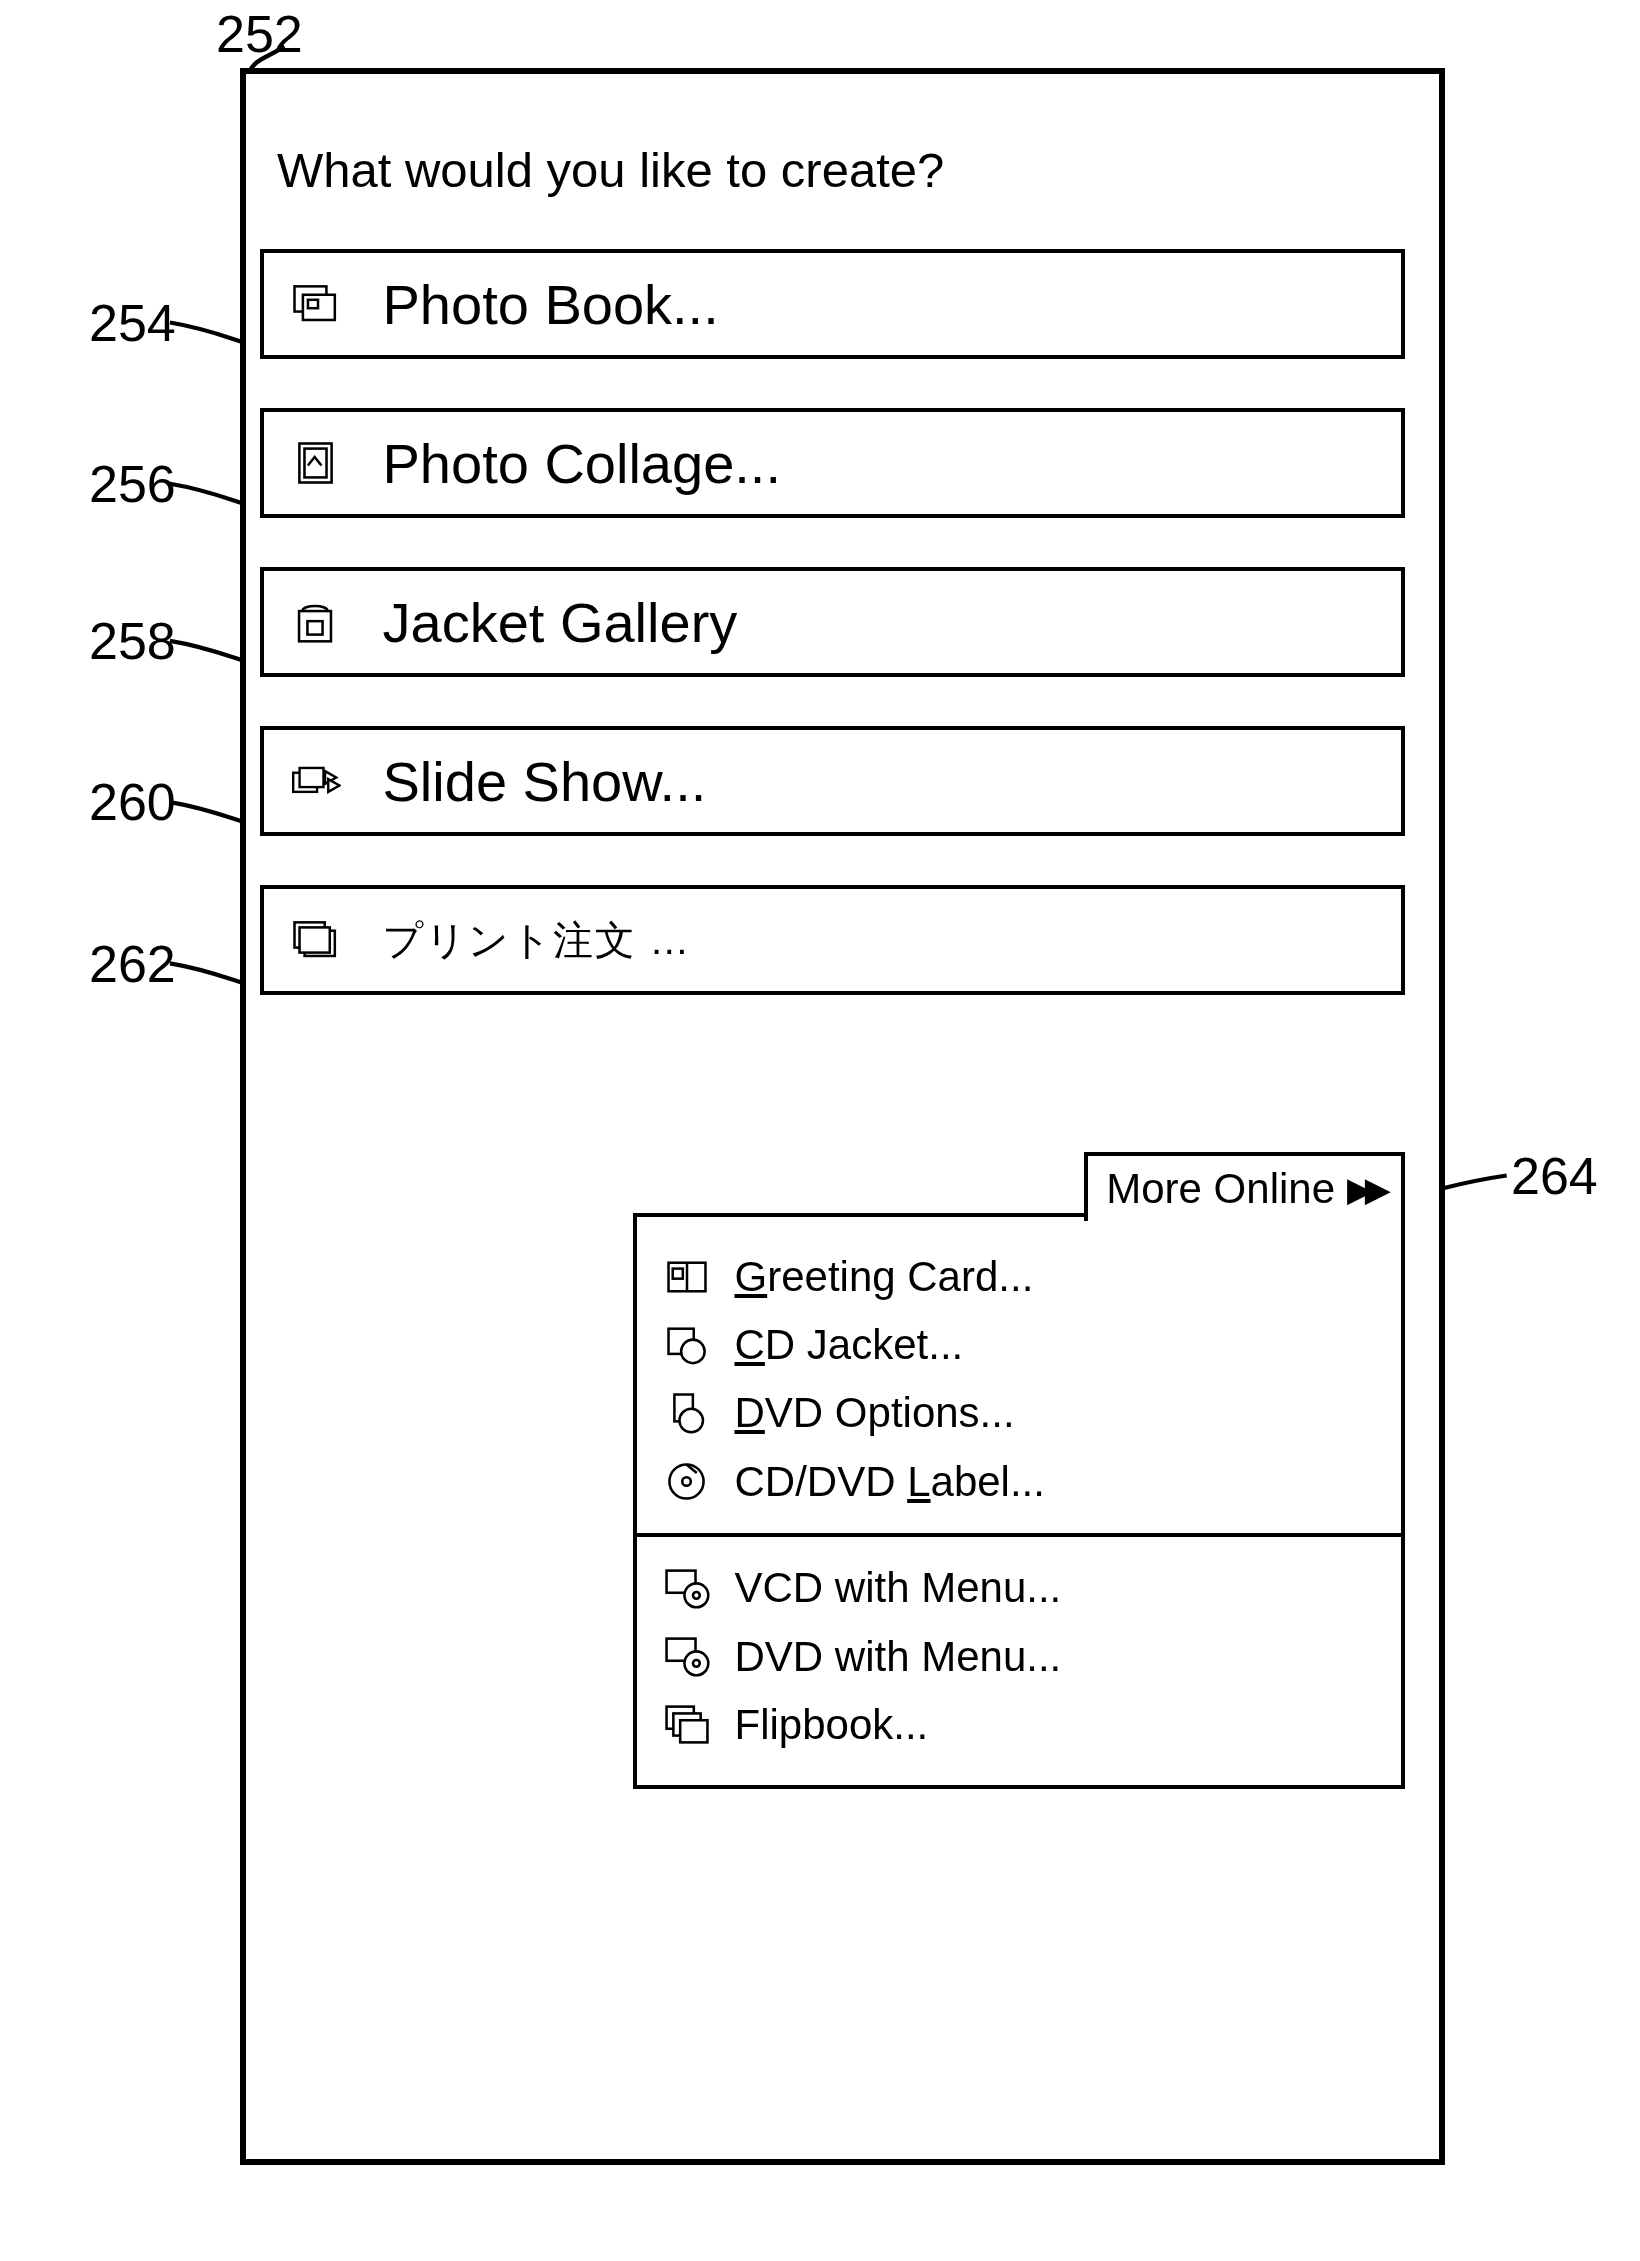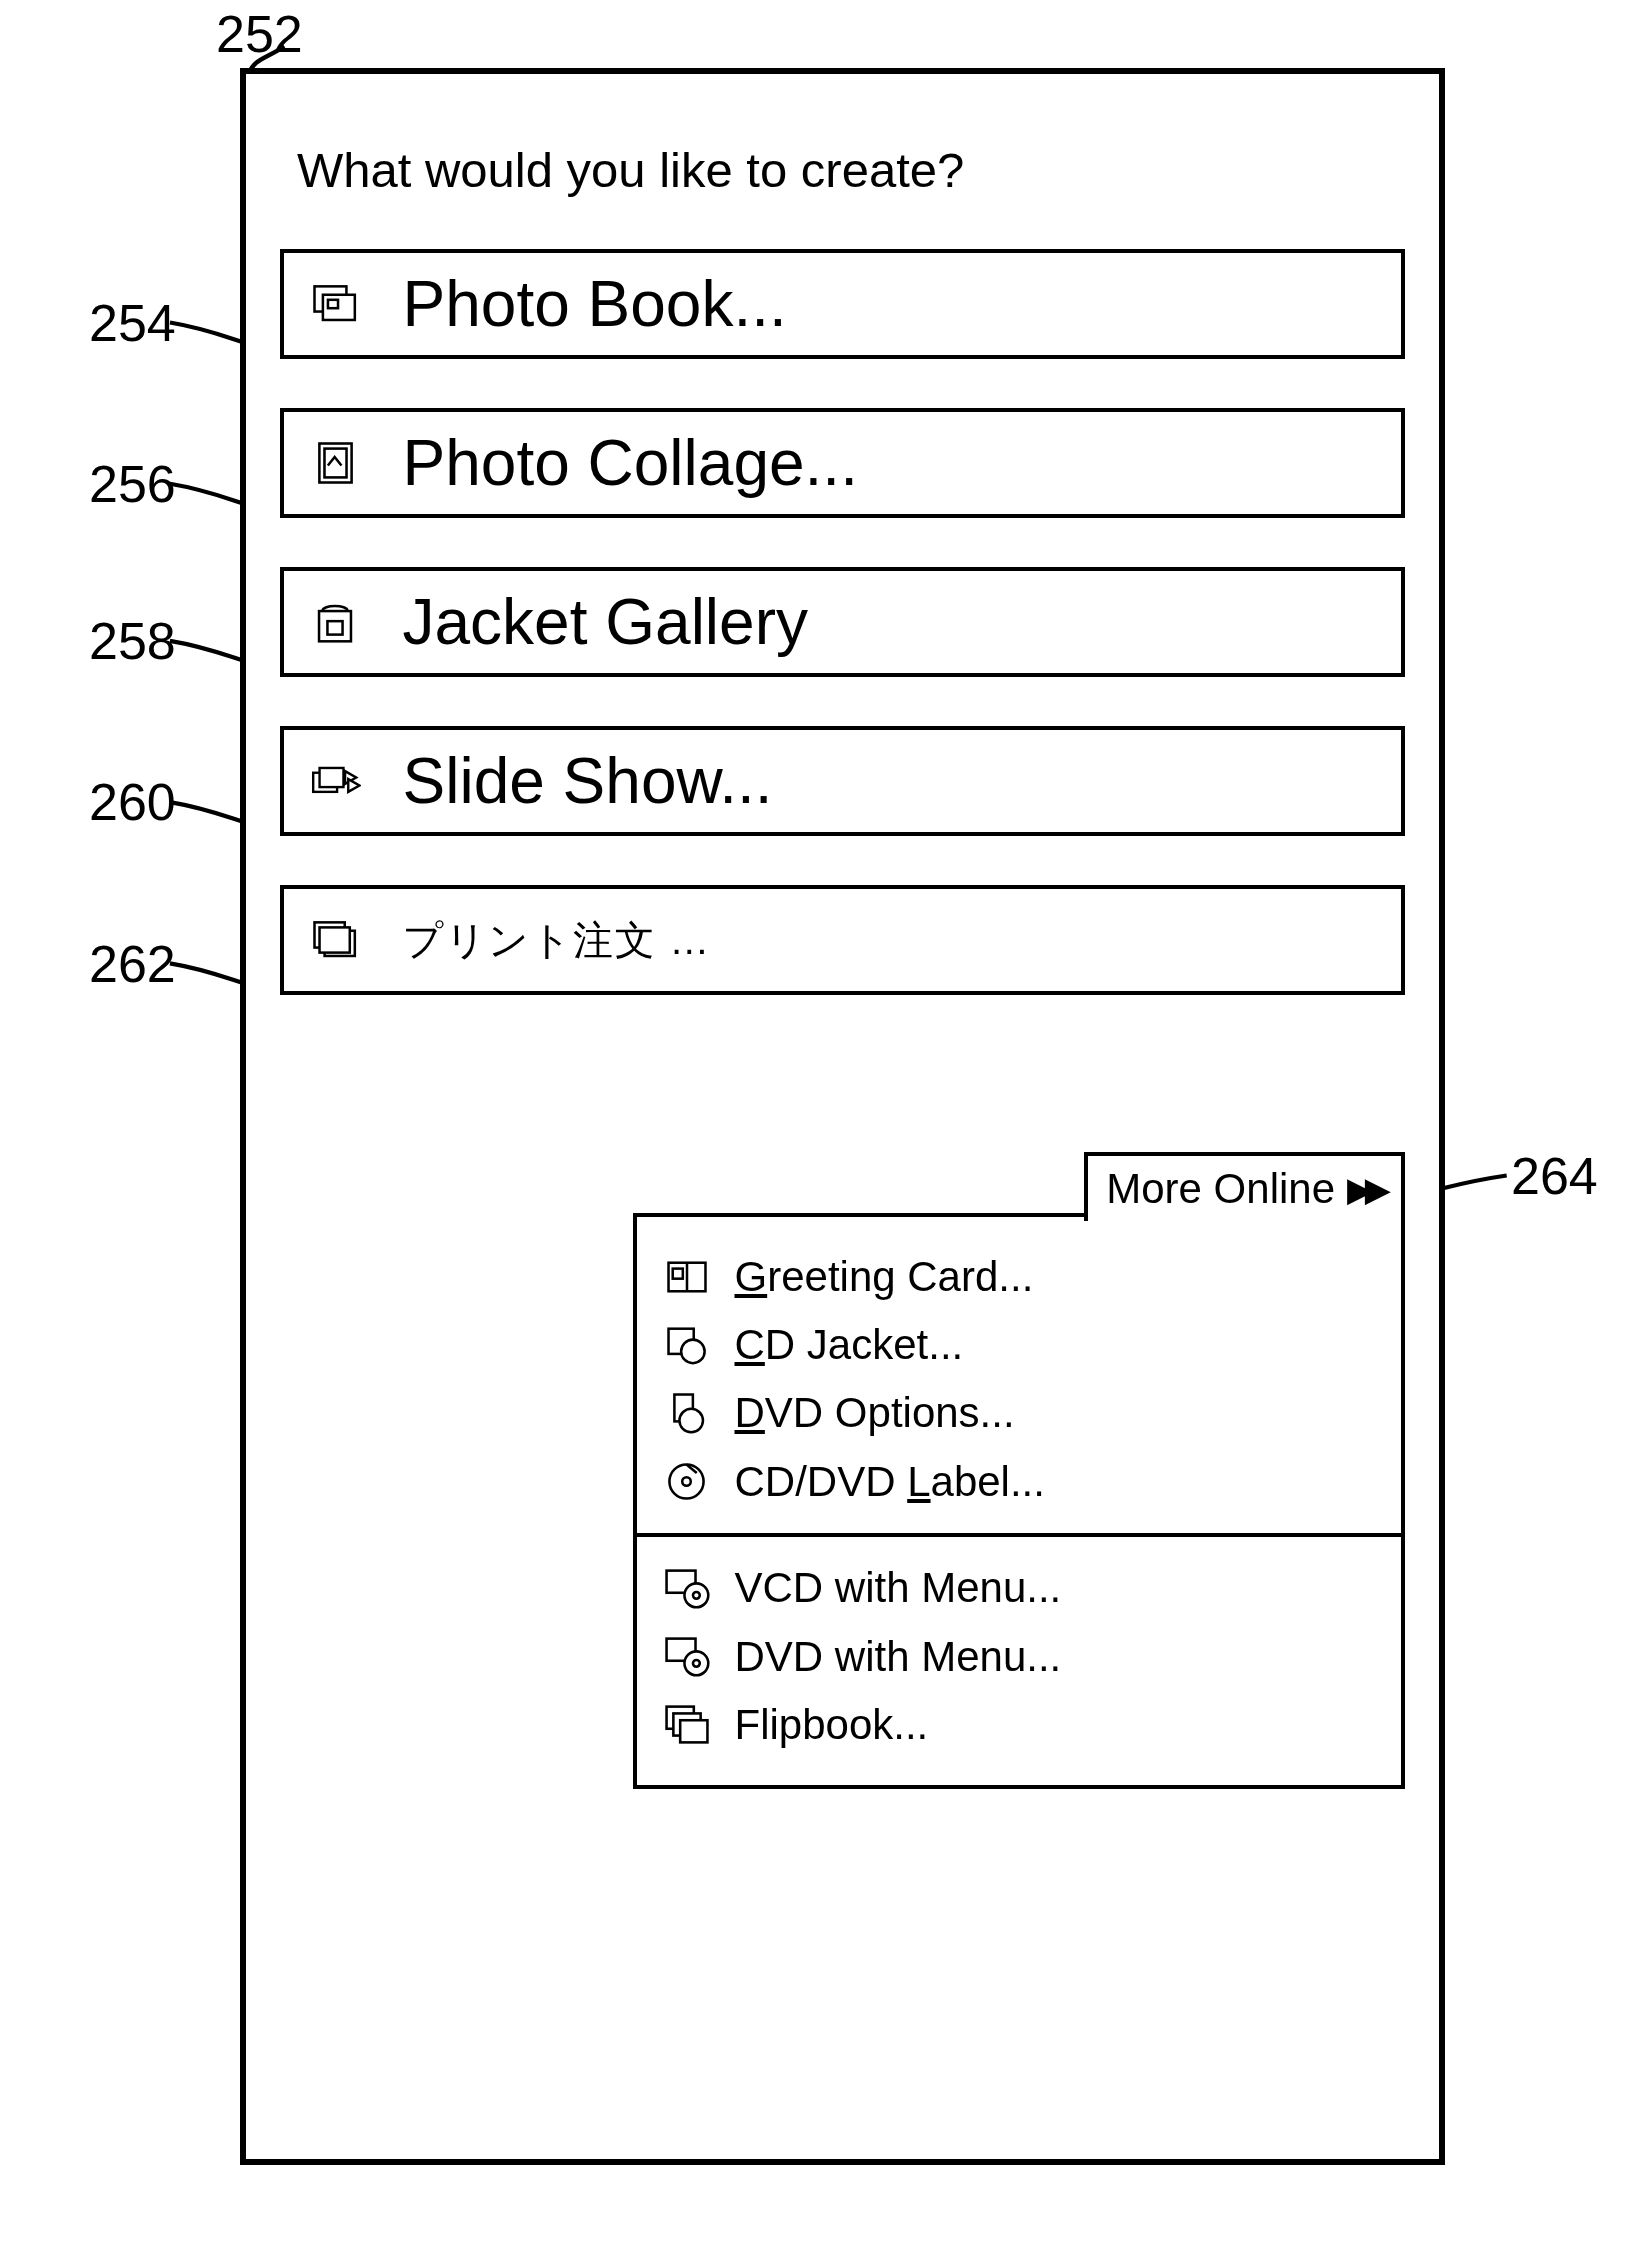--- a/index.html
+++ b/index.html
@@ -25,21 +25,21 @@
     fill: none;
   }
   .panel {
     position: absolute;
     left: 240px;
     top: 68px;
     width: 1205px;
     height: 2097px;
     border: 6.8px solid #000;
     background: #fff;
-    padding: 38px 34px 34px 34px;
+    padding: 38px 34px 34px 14px;
   }
   .heading {
     font-size: 49px;
     margin: 30px 0 51px 17px;
   }
   .option-btn {
     display: flex;
     align-items: center;
     border: 4.2px solid #000;
     height: 110px;
@@ -50,21 +50,21 @@
   .option-btn .icon {
     width: 51px;
     height: 51px;
     flex: 0 0 51px;
     margin-right: 42px;
     display: flex;
     align-items: center;
     justify-content: center;
   }
   .option-btn .label {
-    font-size: 64px;
+    font-size: 56px;
   }
   .option-btn .label.jp {
     font-size: 40px;
     letter-spacing: 1.7px;
   }
   .more-wrap {
     position: absolute;
     right: 34px;
     top: 1078px;
     width: 671px;

